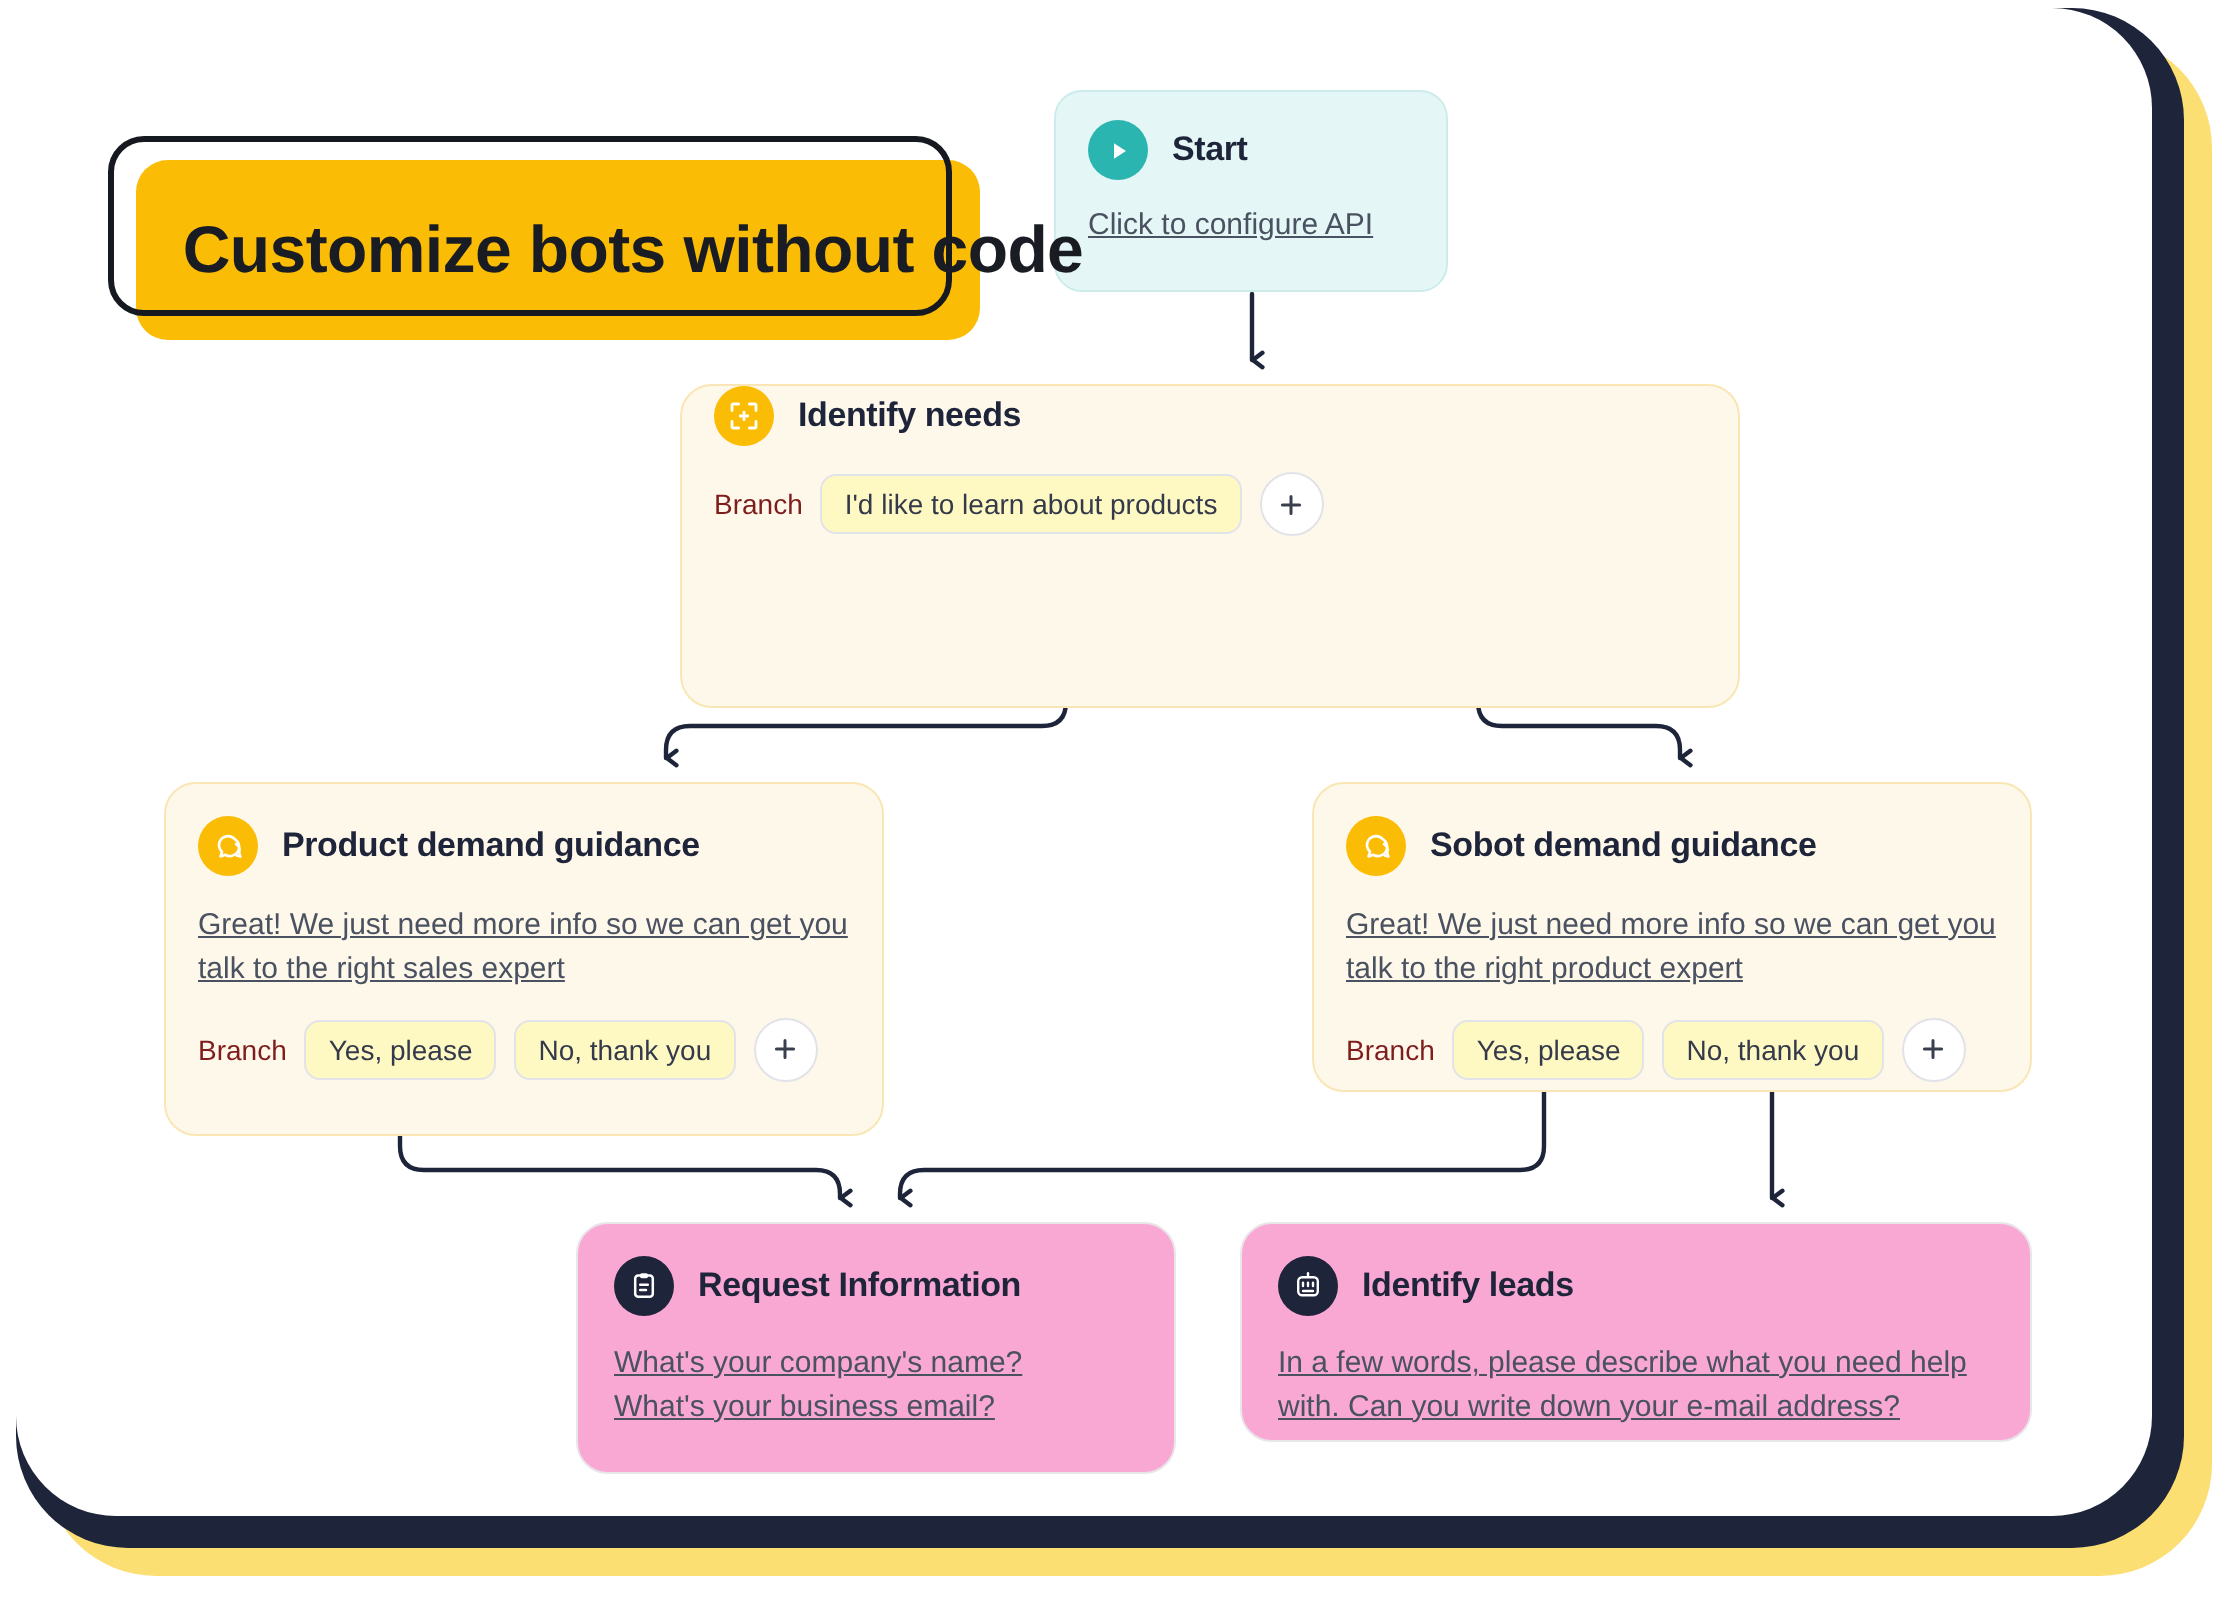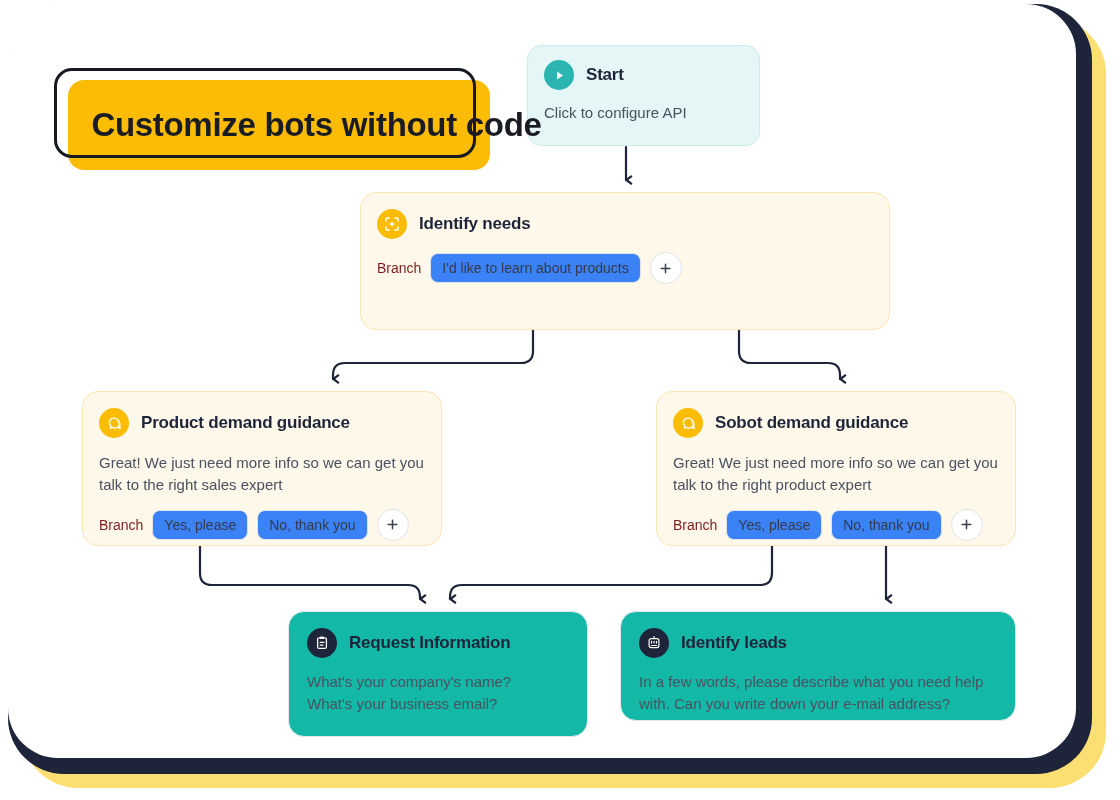--- a/index.html
+++ b/index.html
@@ -120,78 +120,79 @@
   .node-title {
     font-size: 17px;
     font-weight: 700;
     color: #1E2439;
     letter-spacing: -0.2px;
   }
   .node-body {
     font-size: 15px;
     color: #4A5161;
     line-height: 1.45;
+    text-decoration: underline;
   }
   .icon-circle {
     width: 30px;
     height: 30px;
     border-radius: 50%;
     display: flex;
     align-items: center;
     justify-content: center;
     flex: 0 0 auto;
   }
   .ic-teal  { background: #2BB5B0; }
   .ic-amber { background: #FBBC05; }
   .ic-navy  { background: #1E2439; }
 
   
   #node-start {
     left: 527px;
     top: 45px;
-    width: 233px;
+    width: 197px;
     height: 101px;
     background: #E4F7F6;
     border: 1.5px solid #CBECEB;
     border-radius: 14px;
     padding: 14px 16px;
   }
   #node-start .node-title { font-size: 17px; }
   #node-start .node-body { margin-top: 12px; font-size: 15px; }
 
   
   .amber-node {
     background: #FEF8EA;
     border: 1.5px solid #FAE6B4;
   }
   #node-identify {
-    left: 360px;
+    left: 340px;
     top: 192px;
     width: 530px;
-    height: 138px;
-    padding: 16px 16px 0 16px;
+    height: 162px;
+    padding: 0 16px 0 16px;
   }
   #node-product {
     left: 82px;
     top: 391px;
     width: 360px;
-    height: 155px;
+    height: 177px;
     padding: 16px 16px 0 16px;
   }
   #node-sobot {
     left: 656px;
     top: 391px;
     width: 360px;
     height: 155px;
     padding: 16px 16px 0 16px;
   }
 
   
   .grey-node {
-    background: #14b8a6;
+    background: #f9a8d4;
     border: 1.5px solid #E7E7EA;
   }
   #node-request {
     left: 288px;
     top: 611px;
     width: 300px;
     height: 126px;
     padding: 16px 18px;
   }
   #node-leads {
@@ -212,21 +213,21 @@
     align-items: center;
     gap: 9px;
     margin-top: 13px;
   }
   .branch-label {
     font-size: 14px;
     color: #7f1d1d;
     flex: 0 0 auto;
   }
   .chip {
-    background: #3b82f6;
+    background: #fef9c3;
     border: 1px solid #E2E3E8;
     border-radius: 8px;
     font-size: 14px;
     color: #343A4B;
     padding: 7px 11px;
     white-space: nowrap;
     line-height: 1;
     box-sizing: border-box;
     height: 30px;
     display: flex;

